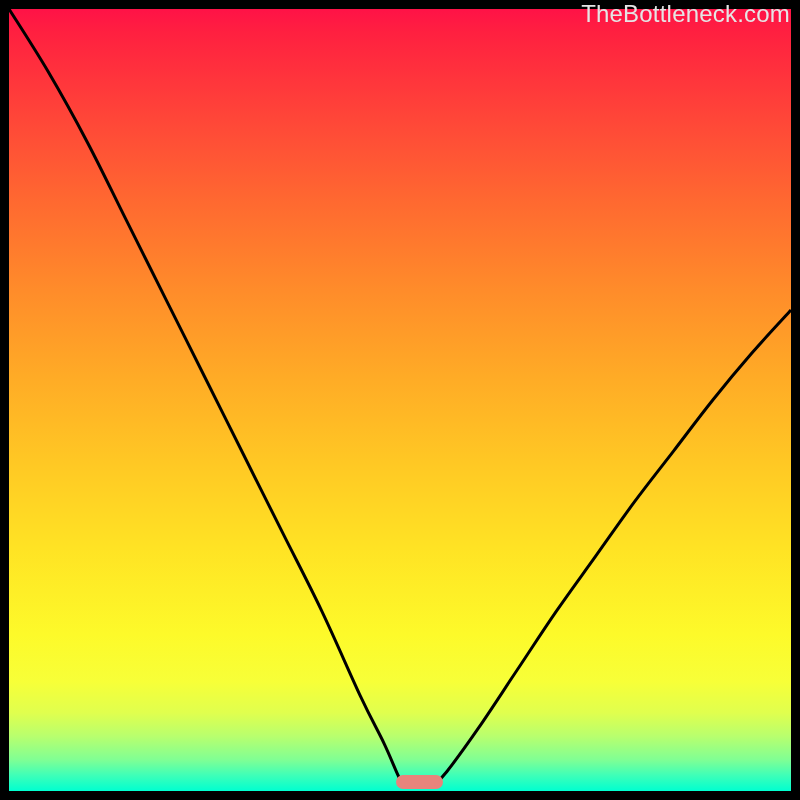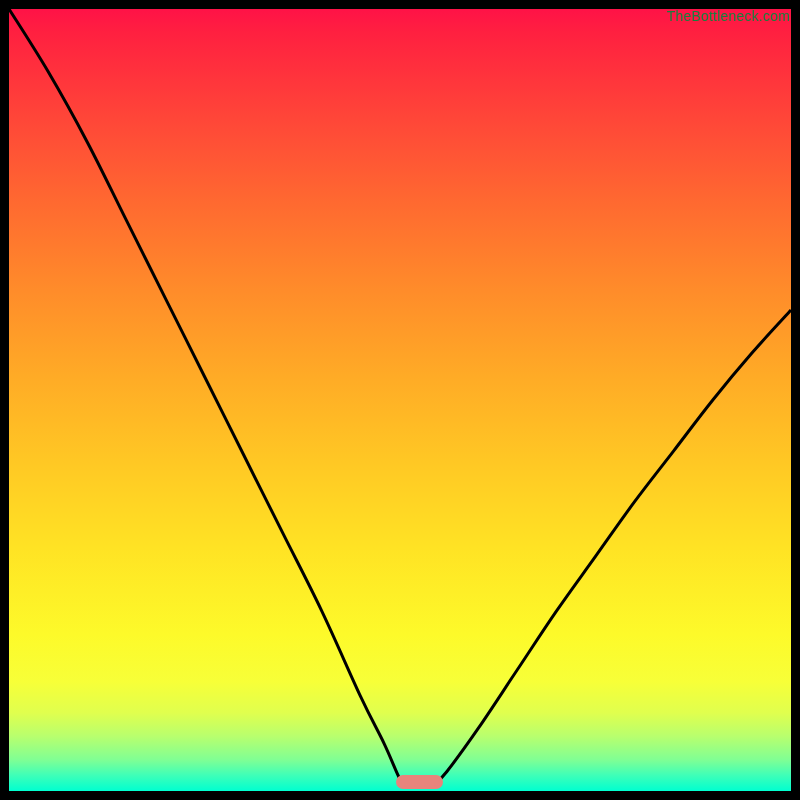--- a/index.html
+++ b/index.html
@@ -48,25 +48,25 @@
   }
   .marker {
     position: absolute;
     width: 52px;
     height: 14px;
     background: #e8847c;
     border-radius: 7px;
   }
   .watermark {
     position: absolute;
-    top: 8px;
+    top: 0;
     right: 10px;
-    color: #15803d;
+    color: #e5e5e5;
     font-family: Arial, Helvetica, sans-serif;
-    font-size: 14px;
+    font-size: 24px;
     letter-spacing: 0.2px;
   }
 </style>
 </head>
 <body>
 
 <div class="chart-container">
   <div class="plot-area">
     <svg class="curve-svg" viewBox="0 0 782 782" preserveAspectRatio="none">
       <path id="left-path" class="curve-path" d="M 0 0 C 7.038 11.260799999999989, 25.024 38.63079999999994, 39.1 62.559999999999945 C 53.176 86.48919999999995, 64.12400000000001 106.19560000000004, 78.2 132.94000000000005 C 92.276 159.68440000000007, 103.22399999999999 182.988, 117.3 211.14 C 131.376 239.29199999999997, 142.324 261.188, 156.4 289.34 C 170.476 317.49199999999996, 181.424 339.388, 195.5 367.53999999999996 C 209.576 395.69199999999995, 220.524 417.58799999999997, 234.6 445.74 C 248.676 473.89200000000005, 259.62399999999997 495.78800000000007, 273.7 523.94 C 287.776 552.0920000000001, 298.724 572.5804, 312.8 602.14 C 326.87600000000003 631.6995999999999, 340.6392 664.2307999999999, 351.90000000000003 688.16 C 363.16080000000005 712.0892, 368.322 720.3002, 375.36 735.08 C 382.398 749.8598000000001, 386.7772 762.38744, 391 770.27 C 395.2228 778.15256, 397.4124 777.32364, 398.82 778.872"></path>

